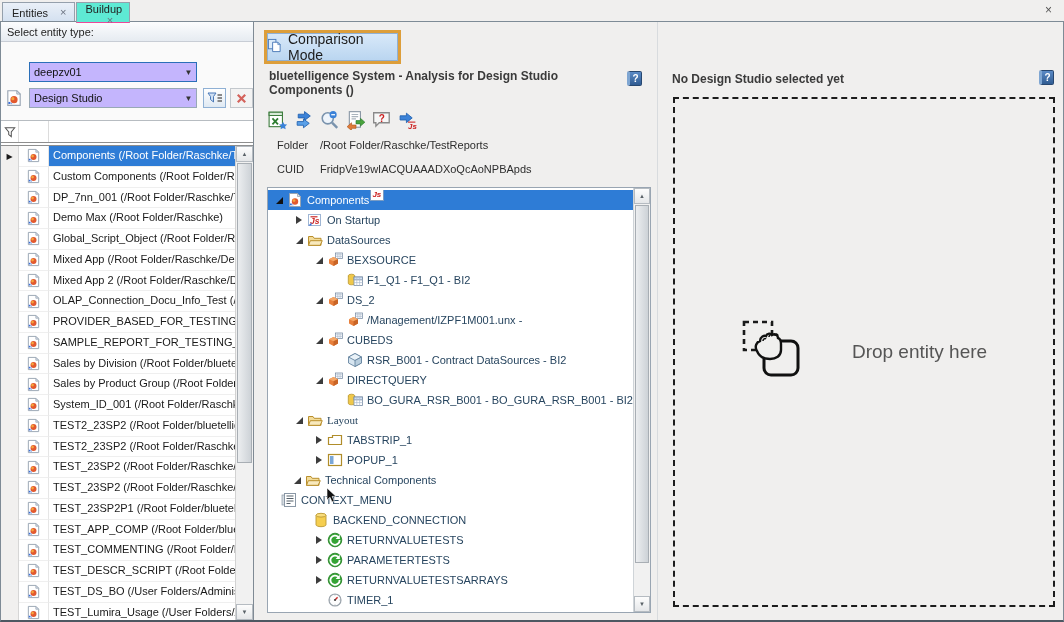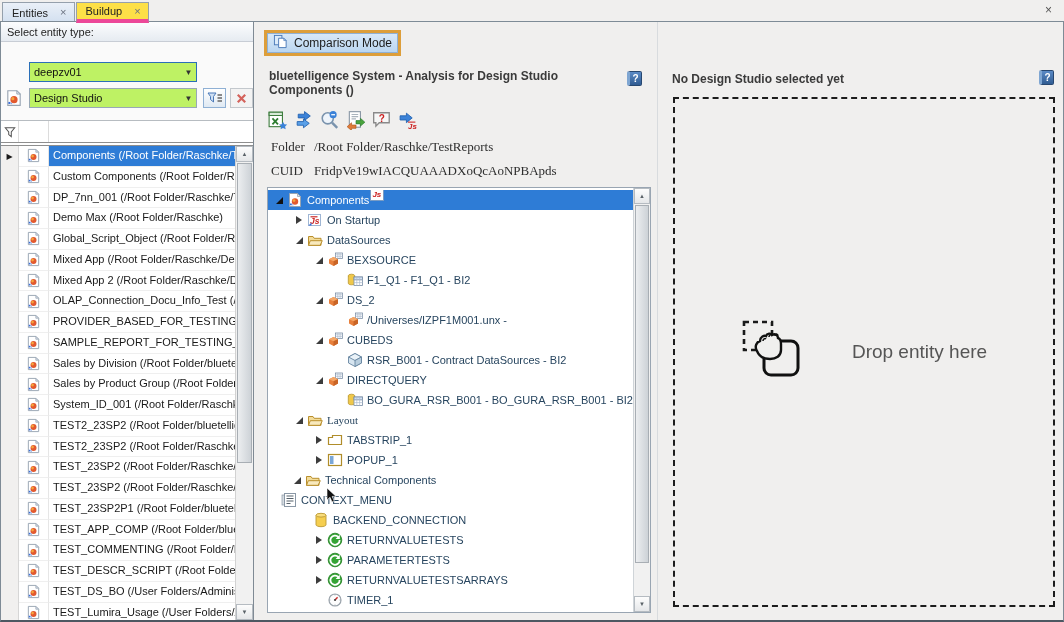--- a/index.html
+++ b/index.html
@@ -3,31 +3,31 @@
 <meta charset="utf-8">
 <style>
   html,body{margin:0;padding:0;background:#d6d6d6;}
   *{box-sizing:border-box;}
   .screen{position:relative;width:1064px;height:622px;background:#f0efee;overflow:hidden;
           font-family:"Liberation Sans",sans-serif;color:#222;}
   
   .tabbar{position:absolute;top:0;left:0;right:0;height:22px;display:flex;align-items:flex-end;padding-left:2px;background:#f0efee;}
   .tab{display:flex;align-items:center;padding:0 7px 0 9px;font-size:11px;border:1px solid #95a0ac;margin-right:1px;position:relative;}
   .tab.inactive{background:linear-gradient(#eaf0f8,#d3e0f0);height:20px;border-bottom:none;}
-  .tab.active{background:#fde047;height:21px;z-index:5;margin-bottom:-1px;border-bottom:4px solid #ec4899;}
+  .tab.active{background:#5eead4;height:21px;z-index:5;margin-bottom:-1px;border-bottom:1px solid #ec4899;flex-direction:column;}
   .tab .tab-close{margin-left:12px;font-size:11px;color:#6b7280;line-height:1;}
   .tabbar-close{position:absolute;right:12px;top:4px;font-size:12px;color:#555;line-height:1;}
   
   .main{position:absolute;top:21px;left:0;width:1064px;height:601px;
         border-top:1px solid #7e8b96;border-left:1px solid #7e8b96;border-right:1px solid #7e8b96;border-bottom:2px solid #4d5862;}
   
   .left-panel{position:absolute;left:0;top:0;width:253px;height:100%;background:#fafafa;border-right:1px solid #7f8a94;}
   .lp-header{height:20px;line-height:20px;padding-left:6px;font-size:11px;color:#1d1d1d;
              background:linear-gradient(#fcfdfe,#e6ebf1);border-bottom:1px solid #c8cdd5;}
-  .combo{position:absolute;height:20px;background:#bef264;display:flex;align-items:center;font-size:11px;}
+  .combo{position:absolute;height:20px;background:#c4b5fd;display:flex;align-items:center;font-size:11px;}
   .combo .val{flex:1;padding-left:4px;white-space:nowrap;overflow:hidden;color:#111;}
   .combo .arr{width:15px;text-align:center;color:#333;font-size:8px;}
   #combo-system{left:28px;top:40px;width:168px;border:1px solid #2a6fb8;}
   #combo-type{left:28px;top:66px;width:168px;border:1px solid #98a8b6;}
   .type-icon{position:absolute;left:4px;top:67px;width:18px;height:18px;}
   .sq-btn{position:absolute;top:66px;width:23px;height:20px;display:flex;align-items:center;justify-content:center;}
   .btn-filter{left:202px;border:1px solid #8fb0d4;background:linear-gradient(#ffffff,#dfe9f3);}
   .btn-clear{left:229px;border:1px solid #c3c8cd;background:#f3f3f3;}
   .lp-list{position:absolute;left:0;top:98px;right:0;bottom:0;background:#fff;border-top:1px solid #b7bcc1;overflow:hidden;}
   .filter-row{display:grid;grid-template-columns:18px 30px 1fr;height:21px;background:#fff;}
@@ -43,32 +43,32 @@
   .e-txt.sel{color:#fff;}
   
   .vscroll{position:absolute;background:#f1f1f1;}
   #lp-scroll{top:25px;right:0;width:18px;bottom:0;border-left:1px solid #d2d2d2;}
   .sb-btn{position:absolute;left:0;right:0;height:16px;background:linear-gradient(#fdfdfd,#e5e7e9);border:1px solid #b5bbc1;
           color:#5a6268;font-size:6px;display:flex;align-items:center;justify-content:center;}
   .sb-up{top:0}.sb-down{bottom:0}
   .sb-thumb{position:absolute;left:1px;right:1px;background:linear-gradient(90deg,#eceef0,#cdd2d7);border:1px solid #a8aeb4;}
   
   .mid-panel{position:absolute;left:253px;top:0;width:403px;height:100%;}
-  .cmp-btn{position:absolute;left:10px;top:8px;width:137px;height:26px;border:3px solid #dd9e3a;
+  .cmp-btn{position:absolute;left:10px;top:8px;width:137px;height:34px;border:3px solid #dd9e3a;
            background:linear-gradient(#d9e9f9,#b9d5f0);box-shadow:inset 0 0 0 1px #8fb0d4;
-           display:flex;align-items:center;justify-content:center;gap:6px;font-size:12px;color:#1c1c1c;}
+           display:flex;align-items:center;justify-content:center;gap:6px;font-size:14px;color:#1c1c1c;}
   .cmp-btn svg{width:15px;height:15px;}
   .mid-title{position:absolute;left:15px;top:47px;width:345px;font-size:12px;font-weight:bold;color:#3a3a3a;line-height:14px;}
   .help{width:15px;height:15px;background:linear-gradient(#5a8ac6,#315c92);border:1px solid #274770;border-left:3px solid #7fa6d2;
         color:#fff;font-size:10px;font-weight:bold;display:flex;align-items:center;justify-content:center;border-radius:2px;}
   #help-mid{position:absolute;left:373px;top:49px;}
   .toolbar{position:absolute;left:14px;top:88px;display:flex;gap:6px;}
   .tb-icon{width:20px;height:20px;display:inline-flex;}
   .tb-icon svg{width:20px;height:20px;}
-  .kv{position:absolute;left:17px;font-size:13px;color:#2e2e2e;white-space:nowrap;font-family:Liberation Serif, serif;}
+  .kv{position:absolute;left:23px;font-size:11px;color:#2e2e2e;white-space:nowrap;}
   .kv .k{display:inline-block;width:43px;}
   #kv-folder{top:117px}
   #kv-cuid{top:141px}
   .tree-box{position:absolute;left:13px;top:165px;width:384px;height:426px;background:#fff;border:1px solid #99a5b2;overflow:hidden;}
   #tree-rows{position:absolute;left:0;top:2px;right:17px;bottom:0;}
   .t-row{height:20px;display:flex;align-items:center;font-size:11px;color:#27455f;white-space:nowrap;overflow:hidden;}
   .t-row.selected{color:#fff;}
   .t-exp{width:10px;margin-right:3px;flex:none;display:flex;align-items:center;justify-content:center;}
   .exp-open{width:0;height:0;border-bottom:7px solid #3c3c3c;border-left:7px solid transparent;}
   .exp-closed{width:0;height:0;border-left:6px solid #3c3c3c;border-top:4px solid transparent;border-bottom:4px solid transparent;}
@@ -626,21 +626,21 @@
             </div>
             <div class="t-row" style="padding-left: 66px;">
               <span class="t-exp"></span>
               <span class="t-icon"><svg viewBox="0 0 16 16">
                   <rect x="8.5" y="1" width="7" height="5.5" fill="#fff" stroke="#7a8ea6" stroke-width="0.8"></rect>
                   <path d="M8.5 2.8h7M8.5 4.6h7M10.8 1v5.5M13.1 1v5.5" stroke="#aebdd0" stroke-width="0.7"></path>
                   <path d="M2 7.2l4.5-2.2 4.5 2.2v4.4L6.5 14 2 11.6z" fill="#e8803c"></path>
                   <path d="M2 7.2l4.5-2.2 4.5 2.2-4.5 2.1z" fill="#f4a869"></path>
                   <path d="M6.5 9.3L11 7.2v4.4L6.5 14z" fill="#c96527"></path>
                 </svg></span>
-              <span class="t-label">/Universes/IZPF1M001.unx -</span>
+              <span class="t-label">/Management/IZPF1M001.unx -</span>
             </div>
             <div class="t-row" style="padding-left: 46px;">
               <span class="t-exp">
                 <span class="exp-open"></span>
               </span>
               <span class="t-icon"><svg viewBox="0 0 16 16">
                   <rect x="8.5" y="1" width="7" height="5.5" fill="#fff" stroke="#7a8ea6" stroke-width="0.8"></rect>
                   <path d="M8.5 2.8h7M8.5 4.6h7M10.8 1v5.5M13.1 1v5.5" stroke="#aebdd0" stroke-width="0.7"></path>
                   <path d="M2 7.2l4.5-2.2 4.5 2.2v4.4L6.5 14 2 11.6z" fill="#e8803c"></path>
                   <path d="M2 7.2l4.5-2.2 4.5 2.2-4.5 2.1z" fill="#f4a869"></path>

